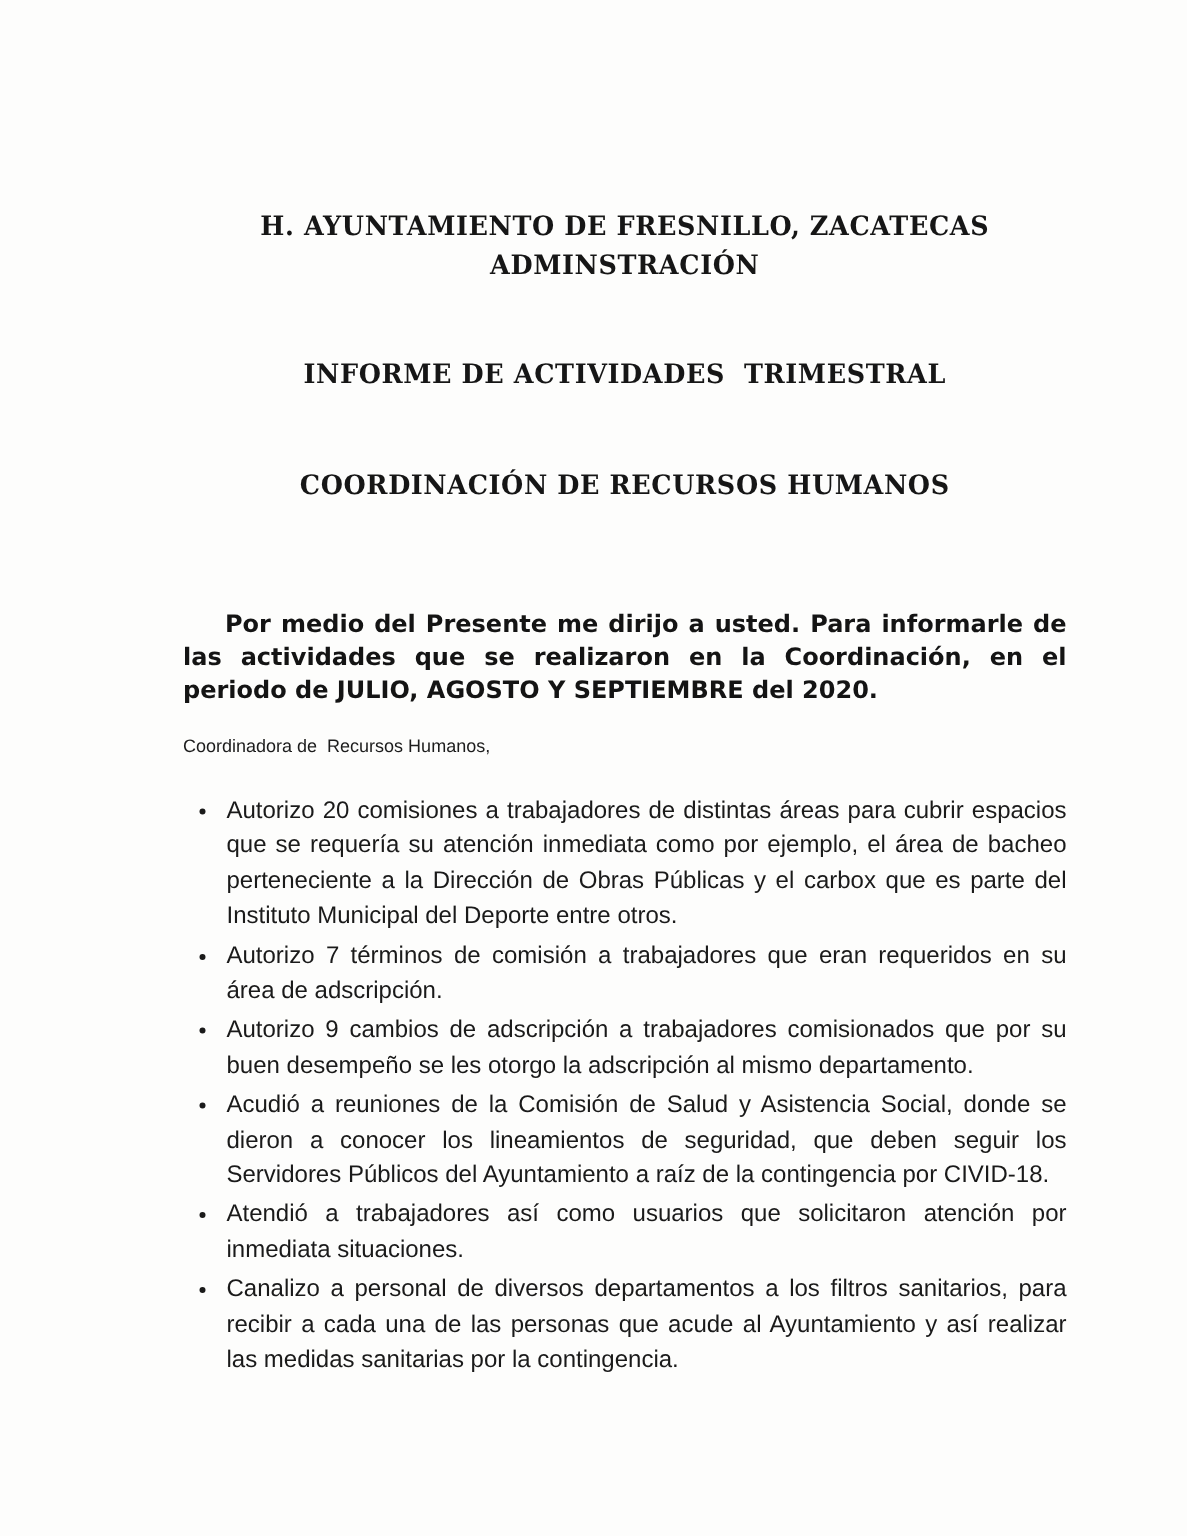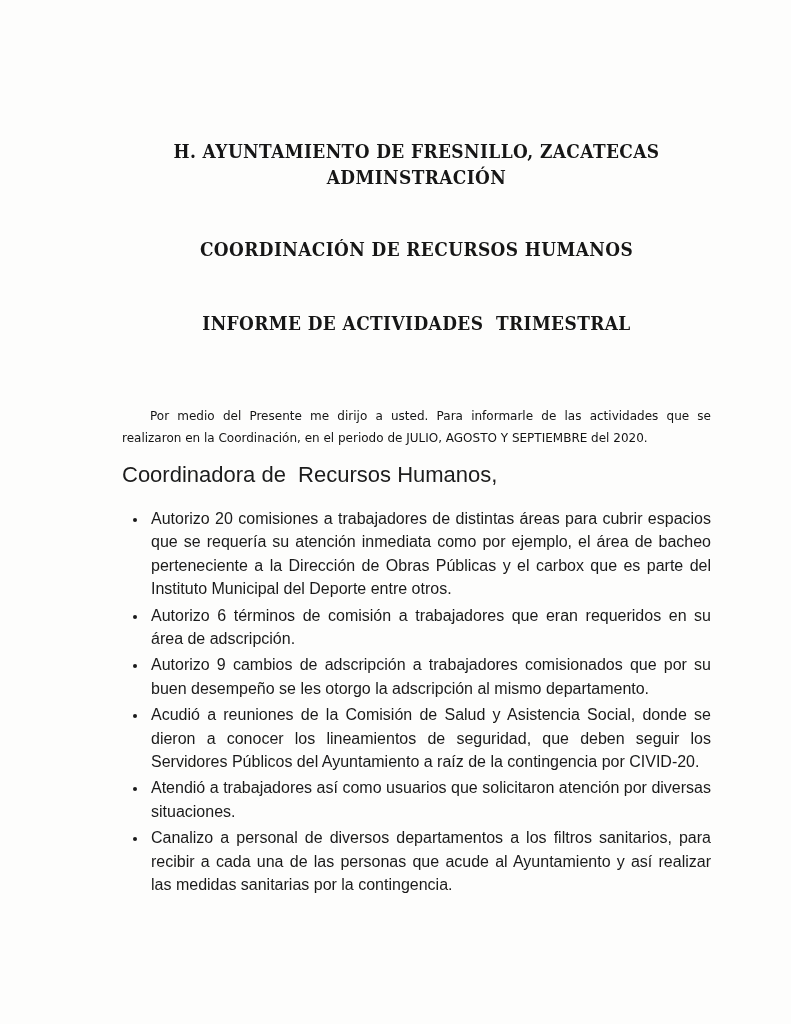--- a/index.html
+++ b/index.html
@@ -29,31 +29,31 @@
     line-height: 24.5px;
     letter-spacing: 0.4px;
     white-space: pre-wrap;
     color: #161616;
   }
   .doc-title .title-line { transform: scaleY(1.05); }
   
   .intro {
     margin: 20px 0 0 0;
     font-family: "DejaVu Sans", "Liberation Sans", sans-serif;
-    font-weight: 400;
-    font-size: 12px;
+    font-weight: 700;
+    font-size: 16px;
     line-height: 22px;
     text-align: justify;
     text-indent: 28px;
     color: #141414;
   }
   .coordinator {
     margin: 15px 0 0 0;
     font-family: "Liberation Sans", sans-serif;
-    font-size: 22px;
+    font-size: 12px;
     line-height: 22px;
     white-space: pre-wrap;
     color: #1c1c1c;
   }
   ul.activities {
     margin: 21px 0 0 0;
     padding: 0 0 0 26px;
     font-family: "Liberation Sans", sans-serif;
     font-size: 16px;
     line-height: 23.4px;
@@ -68,31 +68,31 @@
     font-size: 13px;
   }
 </style>
 </head>
 <body>
 
 <div class="page">
 
   <header class="doc-title">
     <div class="title-line">H. AYUNTAMIENTO DE FRESNILLO, ZACATECAS ADMINSTRACIÓN</div>
+    <div class="title-line">INFORME DE ACTIVIDADES  TRIMESTRAL</div>
     <div class="title-line">COORDINACIÓN DE RECURSOS HUMANOS</div>
-    <div class="title-line">INFORME DE ACTIVIDADES  TRIMESTRAL</div>
   </header>
 
   <p class="intro">Por medio del Presente me dirijo a usted. Para informarle de las actividades que se realizaron en la Coordinación, en el periodo de JULIO, AGOSTO Y SEPTIEMBRE del 2020.</p>
 
   <p class="coordinator">Coordinadora de  Recursos Humanos,</p>
 
   <ul class="activities">
     <li class="activity">Autorizo 20 comisiones a trabajadores de distintas áreas para cubrir espacios que se requería su atención inmediata como por ejemplo, el área de bacheo perteneciente a la Dirección de Obras Públicas y el carbox que es parte del Instituto Municipal del Deporte entre otros.</li>
-    <li class="activity">Autorizo 6 términos de comisión a trabajadores que eran requeridos en su área de adscripción.</li>
+    <li class="activity">Autorizo 7 términos de comisión a trabajadores que eran requeridos en su área de adscripción.</li>
     <li class="activity">Autorizo 9 cambios de adscripción a trabajadores comisionados que por su buen desempeño se les otorgo la adscripción al mismo departamento.</li>
-    <li class="activity">Acudió a reuniones de la Comisión de Salud y Asistencia Social, donde se dieron a conocer los lineamientos de seguridad, que deben seguir los Servidores Públicos del Ayuntamiento a raíz de la contingencia por CIVID-20.</li>
-    <li class="activity">Atendió a trabajadores así como usuarios que solicitaron atención por diversas situaciones.</li>
+    <li class="activity">Acudió a reuniones de la Comisión de Salud y Asistencia Social, donde se dieron a conocer los lineamientos de seguridad, que deben seguir los Servidores Públicos del Ayuntamiento a raíz de la contingencia por CIVID-18.</li>
+    <li class="activity">Atendió a trabajadores así como usuarios que solicitaron atención por inmediata situaciones.</li>
     <li class="activity">Canalizo a personal de diversos departamentos a los filtros sanitarios, para recibir a cada una de las personas que acude al Ayuntamiento y así realizar las medidas sanitarias por la contingencia.</li>
 
   </ul>
 
 </div>
 
 </body></html>

